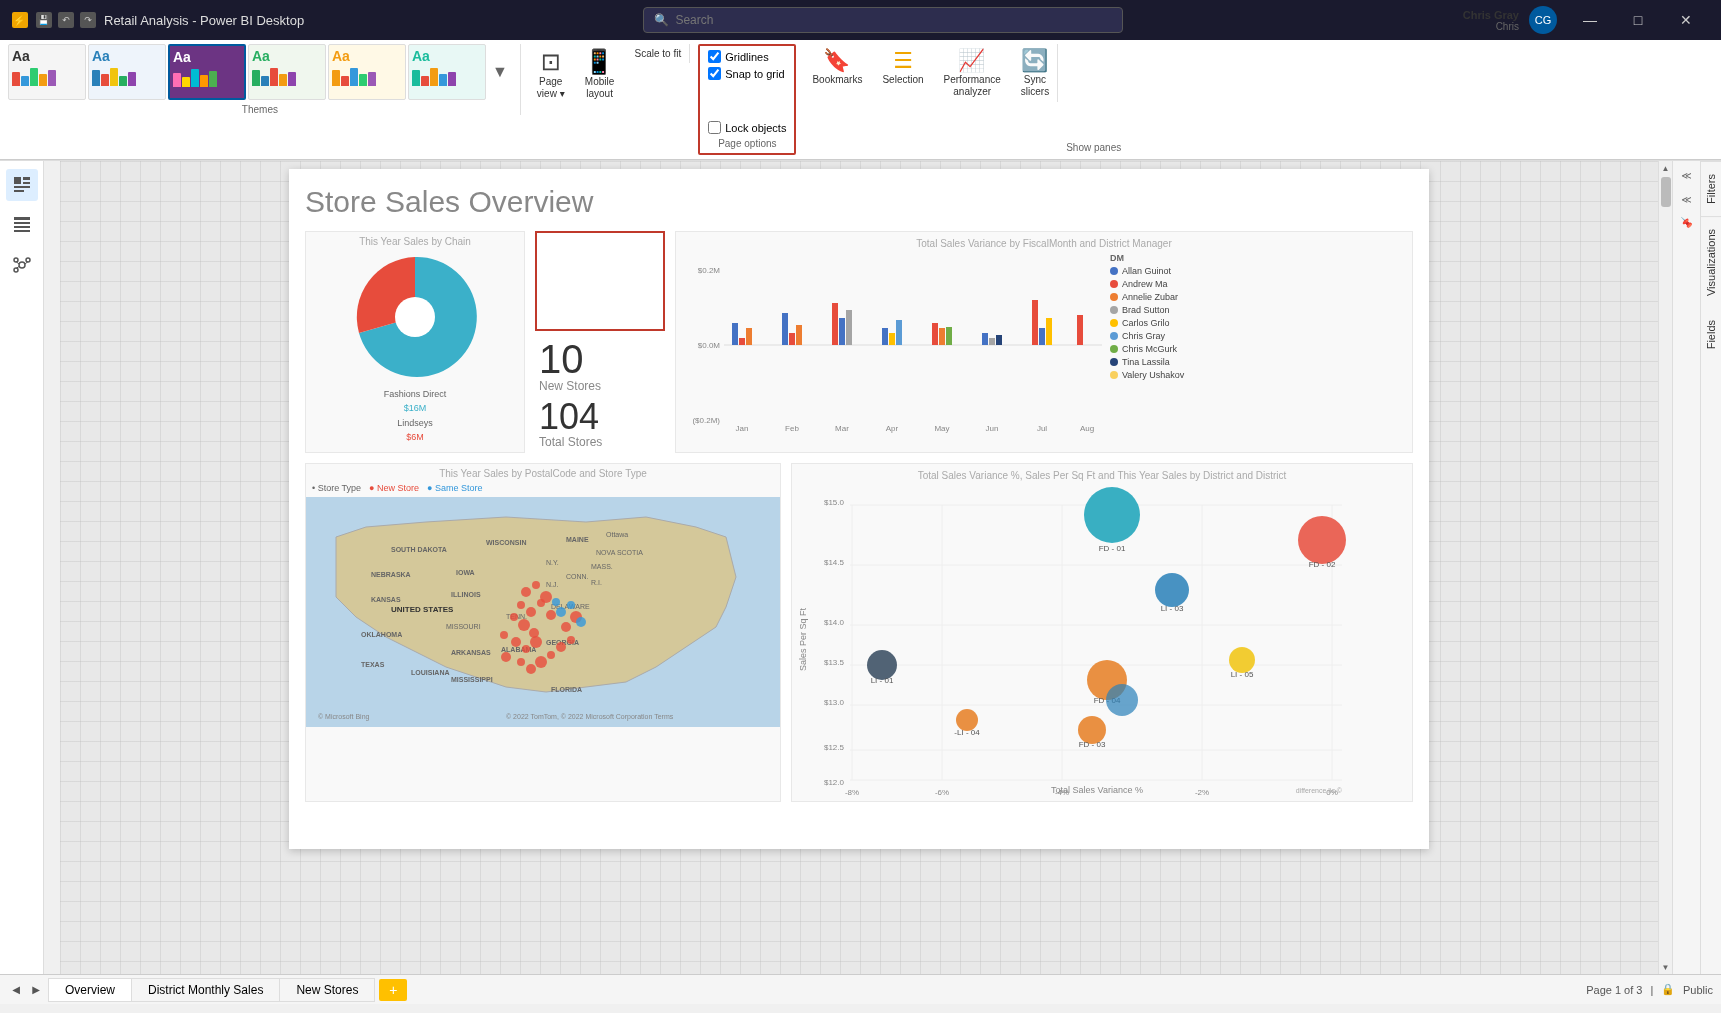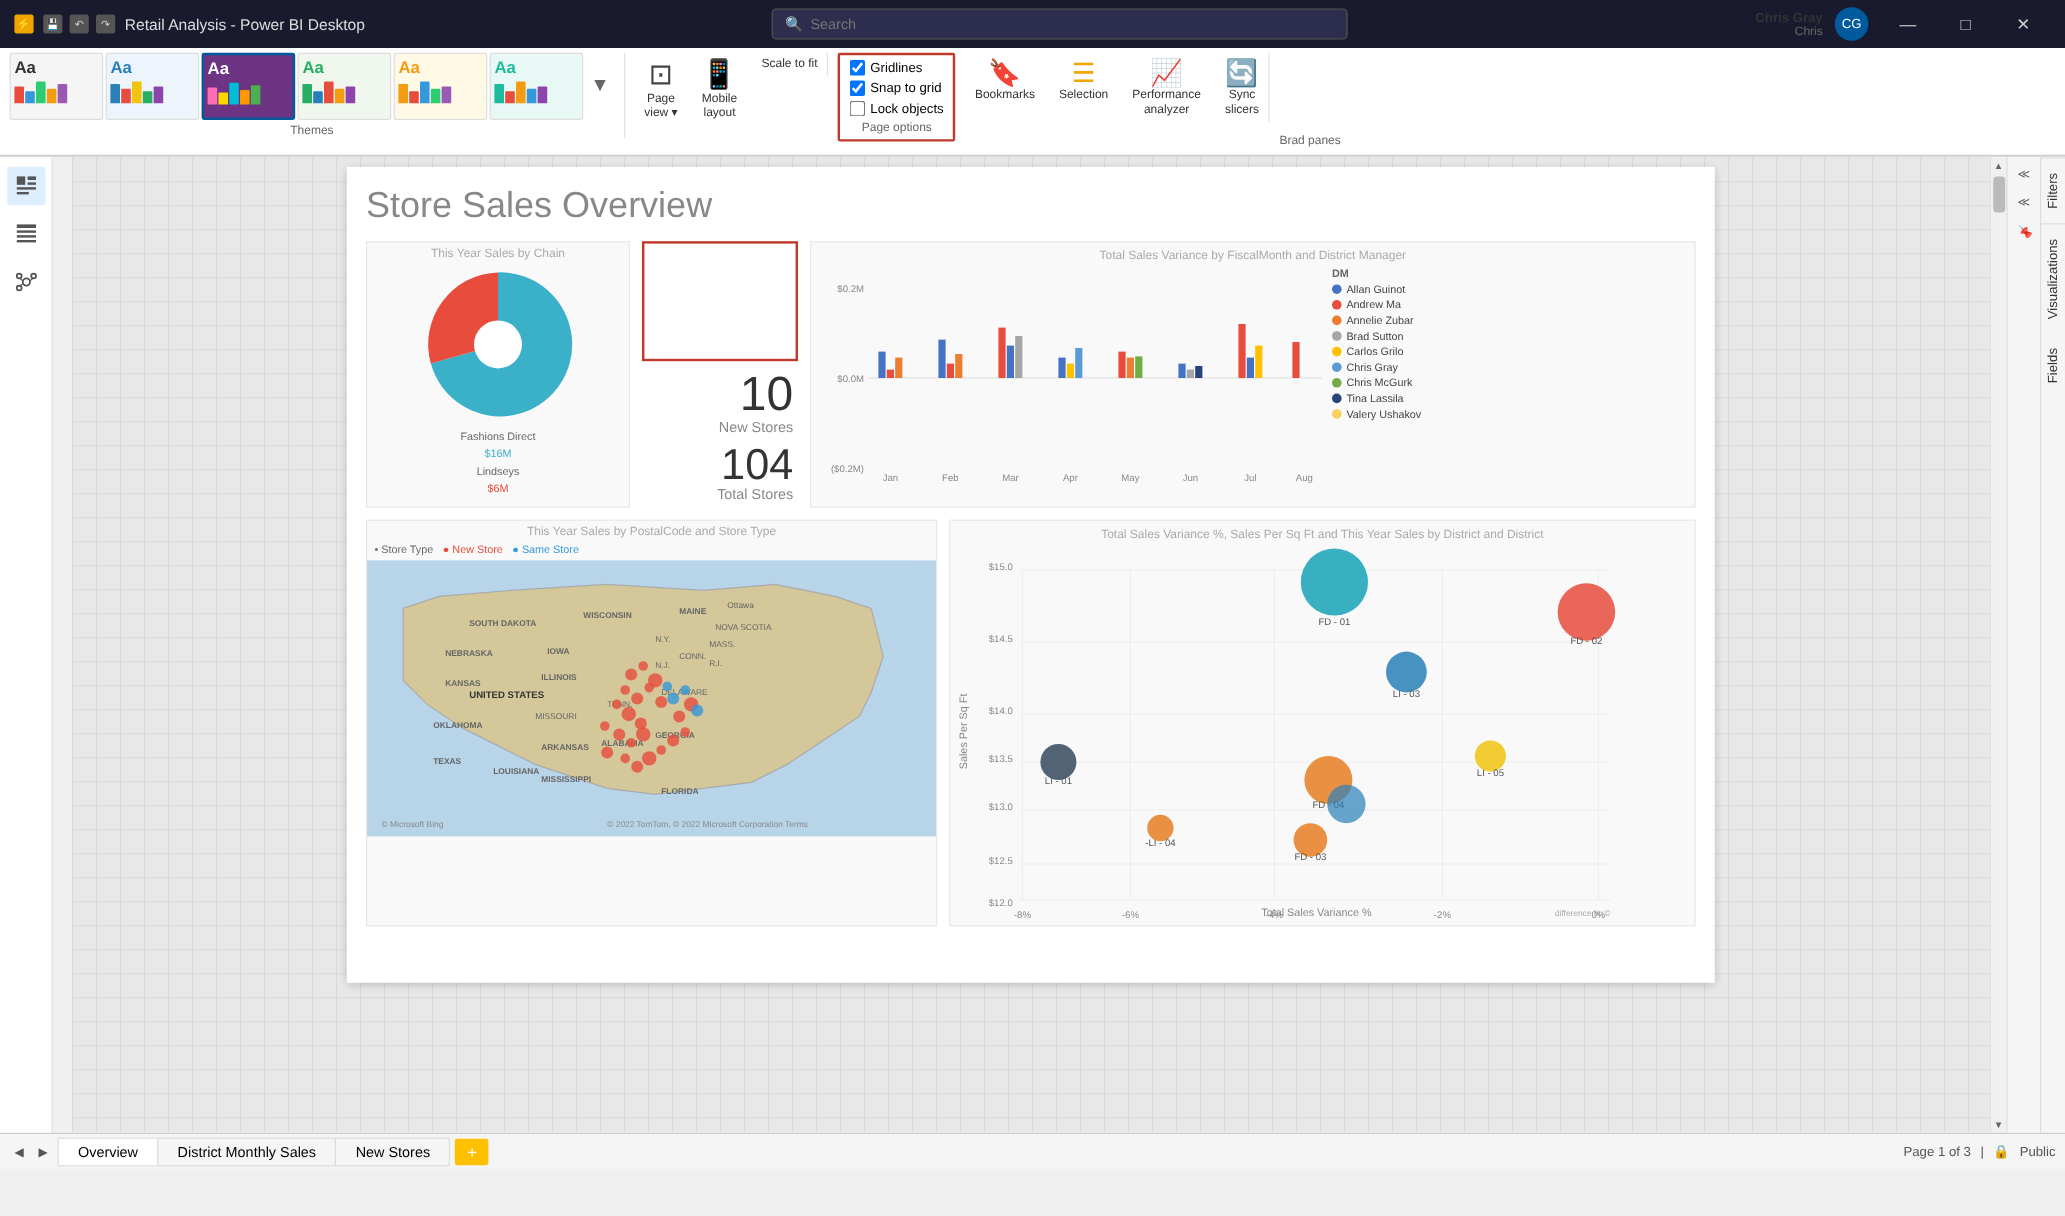--- a/index.html
+++ b/index.html
@@ -185,21 +185,21 @@
 
     <div style="border:2px solid #c0392b;border-radius:2px;padding:4px 8px;display:flex;flex-direction:column;gap:4px;margin:0 4px;">
       <div style="display:flex;align-items:center;gap:4px;">
         <input type="checkbox" checked="" style="">
         <span style="font-size:11px;">Gridlines</span>
       </div>
       <div style="display:flex;align-items:center;gap:4px;">
         <input type="checkbox" checked="" style="">
         <span style="font-size:11px;">Snap to grid</span>
       </div>
-      <div style="display:flex;align-items:center;gap:4px;">
+      <div style="display:flex;align-items:center;gap:4px;margin-top:37px;">
         <input type="checkbox" style="">
         <span style="font-size:11px;">Lock objects</span>
       </div>
       <div style="font-size:10px;color:#666;text-align:center;">Page options</div>
     </div>
 
     <div style="display:flex;flex-direction:column;align-items:center;padding:4px 8px;cursor:pointer;">
       <div style="font-size:22px;color:#444;">🔖</div>
       <div style="font-size:10px;color:#333;">Bookmarks</div>
     </div>
@@ -212,21 +212,21 @@
     <div style="display:flex;flex-direction:column;align-items:center;padding:4px 8px;cursor:pointer;">
       <div style="font-size:22px;color:#444;">📈</div>
       <div style="font-size:10px;color:#333;text-align:center;line-height:1.2;">Performance<br>analyzer</div>
     </div>
 
     <div style="display:flex;flex-direction:column;align-items:center;padding:4px 8px;cursor:pointer;border-right:1px solid #e0e0e0;">
       <div style="font-size:22px;color:#444;">🔄</div>
       <div style="font-size:10px;color:#333;text-align:center;line-height:1.2;">Sync<br>slicers</div>
     </div>
 
-    <div style="font-size:10px;color:#666;align-self:flex-end;padding:2px 4px;">Brad panes</div>
+    <div style="font-size:10px;color:#666;align-self:flex-end;padding:2px 4px;">Show panes</div>
   </div>
 </div>
 
 <div style="display:flex;height:calc(1013px - 40px - 130px - 30px);overflow:hidden;">
 
   <div class="left-sidebar">
     <div class="left-sidebar-btn active">
       <svg width="18" height="18" viewBox="0 0 18 18">
         <rect x="1" y="1" width="7" height="7" fill="#555"></rect>
         <rect x="10" y="1" width="7" height="3" fill="#555"></rect>
@@ -281,21 +281,21 @@
             <div style="font-size:9px;color:#666;text-align:center;line-height:1.6;">
               <div>Fashions Direct<br><span style="color:#3bb0c9;">$16M</span></div>
               <div>Lindseys<br><span style="color:#e74c3c;">$6M</span></div>
             </div>
           </div>
 
           <div style="display:flex;flex-direction:column;gap:4px;justify-content:center;">
 
             <div style="border:2px solid #c0392b;width:130px;height:100px;background:white;"></div>
 
-            <div style="display:flex;flex-direction:column;padding:4px;text-align:right;">
+            <div style="display:flex;flex-direction:column;padding:4px;">
               <div style="font-size:40px;font-weight:300;color:#333;line-height:1;">10</div>
               <div style="font-size:12px;color:#888;">New Stores</div>
               <div style="font-size:36px;font-weight:300;color:#333;line-height:1;margin-top:6px;">104</div>
               <div style="font-size:12px;color:#888;">Total Stores</div>
             </div>
           </div>
 
           <div style="flex:1;border:1px solid #e8e8e8;padding:6px;background:#f9f9f9;">
             <div style="font-size:10px;color:#aaa;text-align:center;margin-bottom:4px;">Total Sales Variance by FiscalMonth and District Manager</div>
             <div style="display:flex;gap:8px;">

